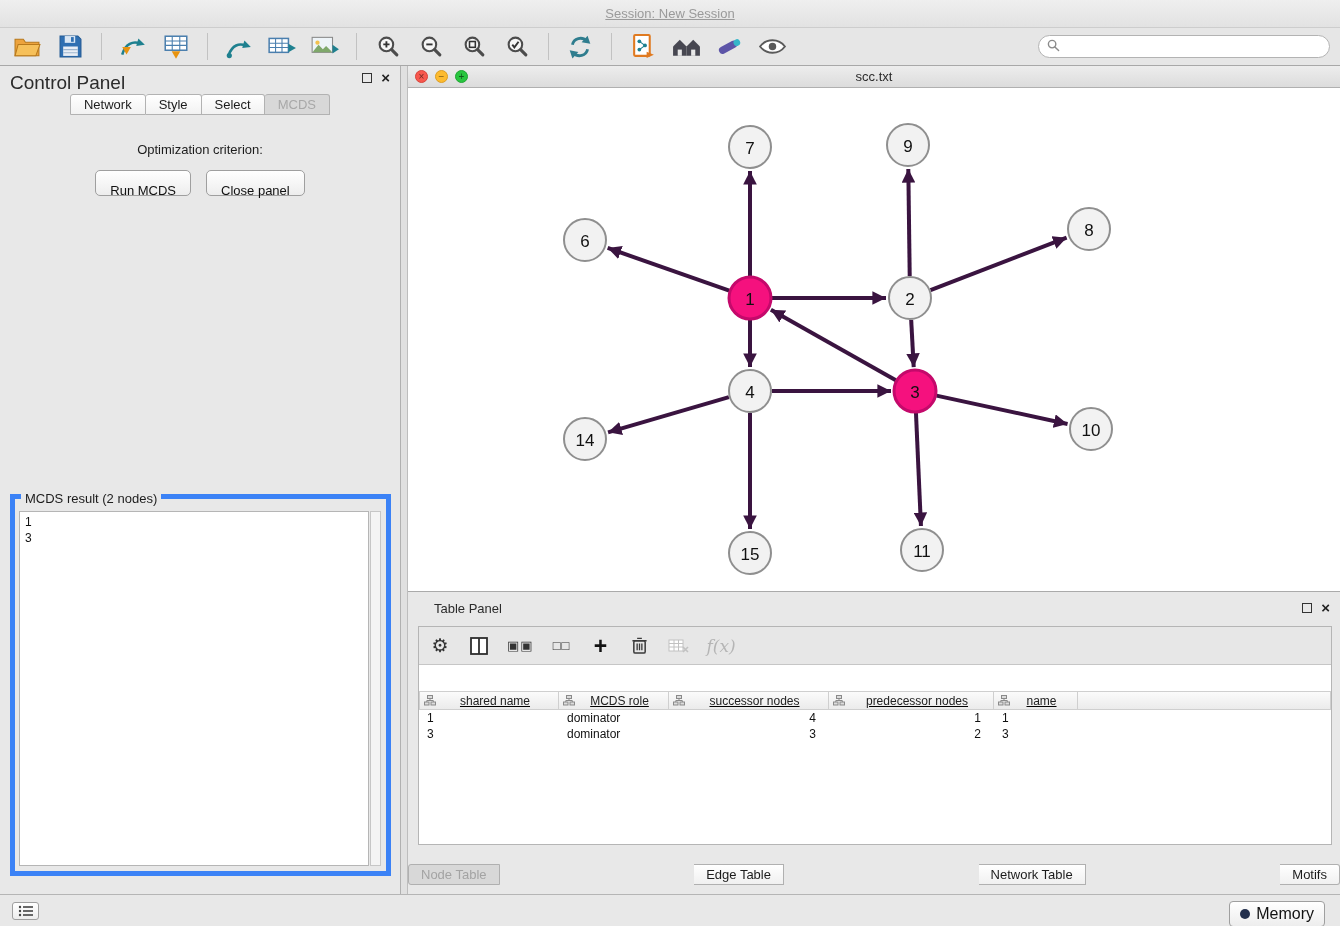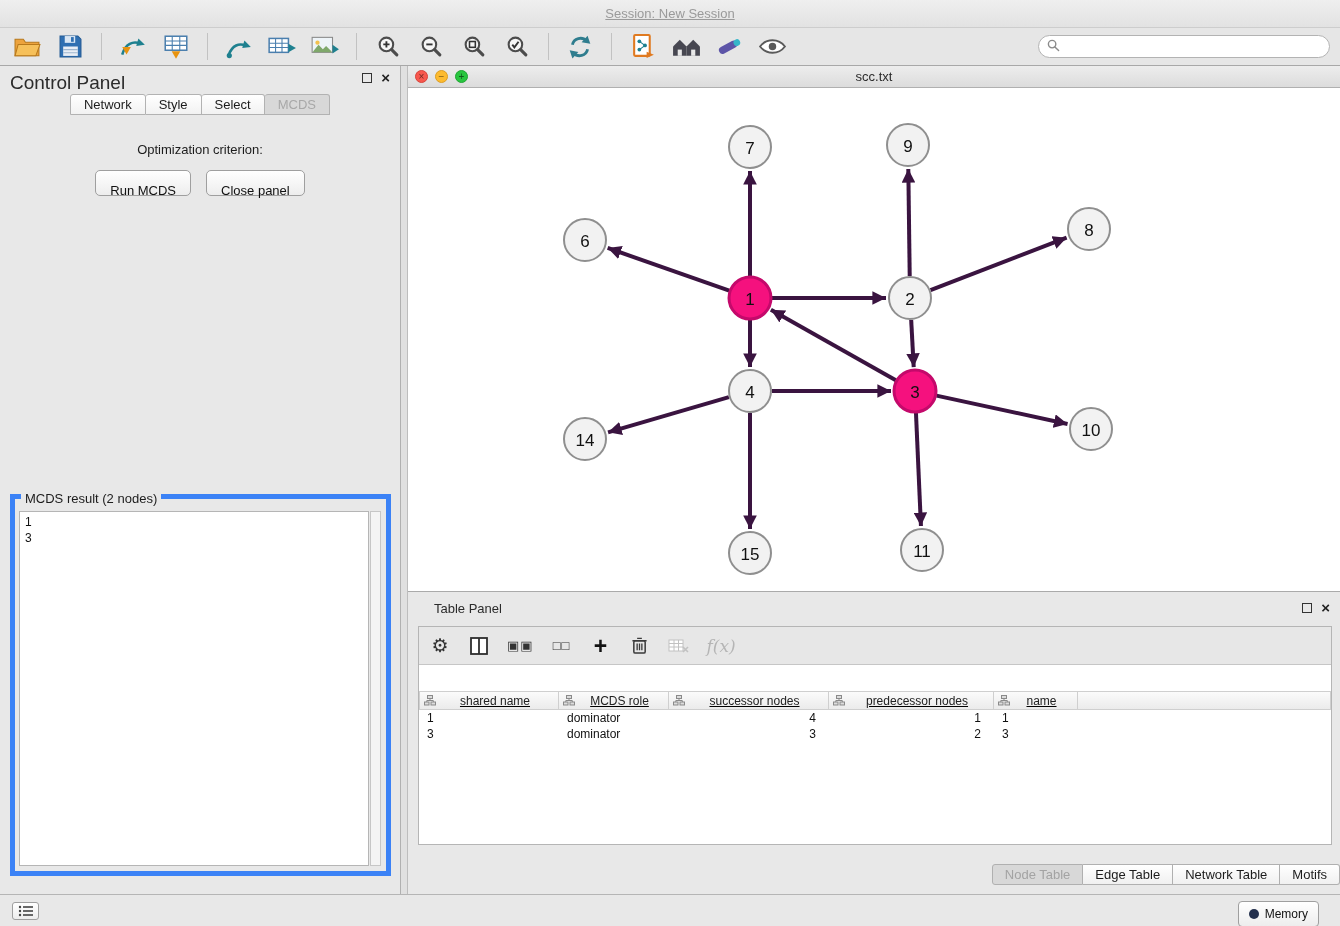--- a/index.html
+++ b/index.html
@@ -100,36 +100,36 @@
   .tp-grid { display:grid; grid-template-columns:140px 110px 160px 165px 84px 1fr; }
   .tp-headrow { margin-top:26px;text-decoration:underline; }
   .th { height:19px; background:linear-gradient(#fbfbfb,#ebebeb);
     border:1px solid #cfcfcf; border-left:none; display:flex; align-items:center;
     font-size:12px; color:#222; padding:0 4px; }
   .th:first-child { border-left:1px solid #cfcfcf; }
   .th .hlabel { flex:1; text-align:center; }
   .tr { height:16px; }
   .td { font-size:12px; color:#111; line-height:16px; padding:0 8px; white-space:nowrap; }
   .td.num { text-align:right; padding-right:13px; }
-  .tp-tabs { position:absolute; left:0; right:0; top:272px; display:flex; justify-content:flex-end; }
+  .tp-tabs { position:absolute; left:0; right:0; top:272px; display:flex; justify-content:space-between; }
   .tp-tab { height:21px; line-height:20px; padding:0 12px; font-size:13px; color:#1c1c1c;
     background:linear-gradient(#ffffff,#f0f0f0); border:1px solid #b0b0b0; border-left:none; }
   .tp-tab:first-child { border-left:1px solid #b0b0b0; border-radius:3px 0 0 3px; }
   .tp-tab:last-child { border-radius:0 3px 3px 0; }
   .tp-tab.active { background:#d8d8d8; color:#a3a3a3; }
 
   
   .statusbar { position:absolute; left:0; top:894px; width:1340px; height:32px;
     background:#e8e8e8; border-top:1px solid #b5b5b5; }
   .sb-left { position:absolute; left:12px; top:7px; width:27px; height:18px;
     border:1px solid #9f9f9f; border-radius:3px; background:linear-gradient(#ffffff,#ededed);
     display:flex; align-items:center; justify-content:center; }
-  .sb-mem { position:absolute; right:21px; top:6px; height:20px; padding:12px 10px;
+  .sb-mem { position:absolute; right:15px; top:6px; height:20px; padding:12px 10px;
     border:1px solid #9f9f9f; border-radius:4px; background:linear-gradient(#ffffff,#ededed);
-    display:flex; align-items:center; gap:6px; font-size:12px; color:#111; }
+    display:flex; align-items:center; gap:6px; font-size:16px; color:#111; }
   .mem-dot { width:10px; height:10px; border-radius:50%; background:#23304d; display:inline-block; }
 </style>
 </head>
 <body>
 
 <svg width="0" height="0" style="position:absolute">
   <defs>
     <symbol id="colicon" viewBox="0 0 12 11">
       <rect x="3.5" y="0.5" width="5" height="3" fill="#dcdcdc" stroke="#8a8a8a"></rect>
       <rect x="0.5" y="7" width="4.5" height="3" fill="#dcdcdc" stroke="#8a8a8a"></rect>

